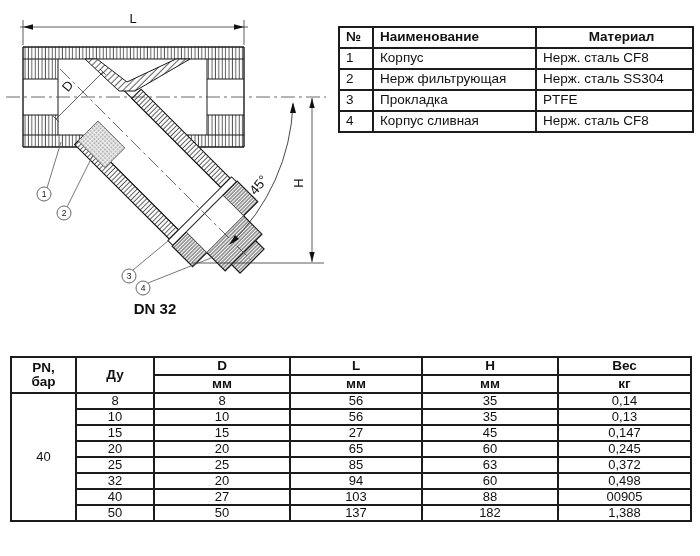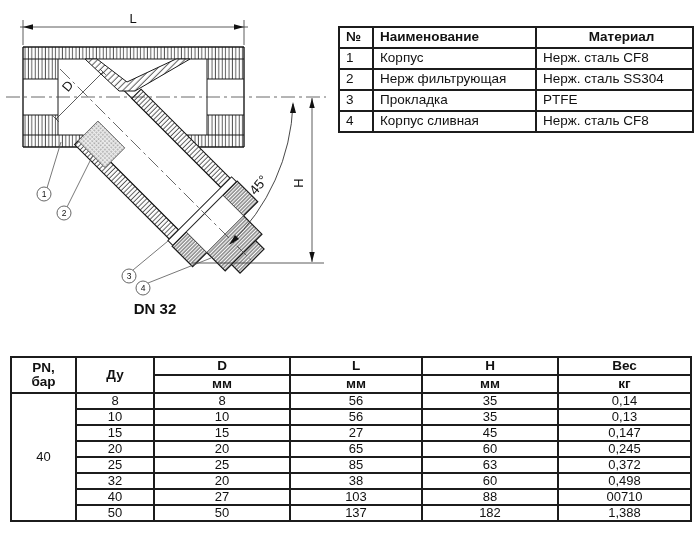--- a/index.html
+++ b/index.html
@@ -250,30 +250,30 @@
     <tr>
       <td>25</td>
       <td>25</td>
       <td>85</td>
       <td>63</td>
       <td>0,372</td>
     </tr>
     <tr>
       <td>32</td>
       <td>20</td>
-      <td>38</td>
+      <td>94</td>
       <td>60</td>
       <td>0,498</td>
     </tr>
     <tr>
       <td>40</td>
       <td>27</td>
       <td>103</td>
       <td>88</td>
-      <td>00710</td>
+      <td>00905</td>
     </tr>
     <tr>
       <td>50</td>
       <td>50</td>
       <td>137</td>
       <td>182</td>
       <td>1,388</td>
     </tr>
   </tbody>
 </table>

